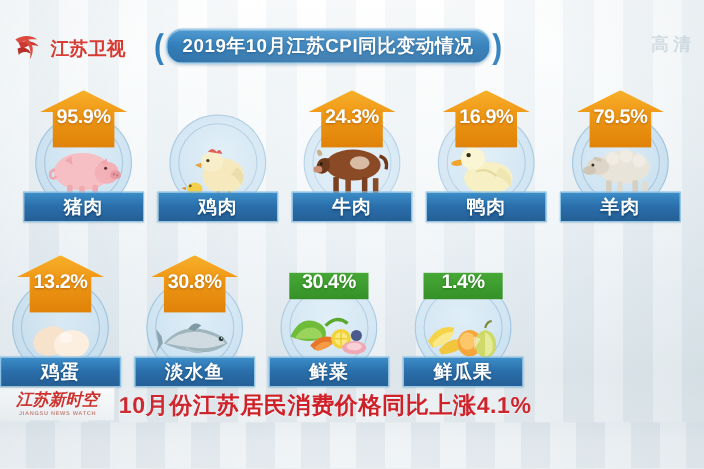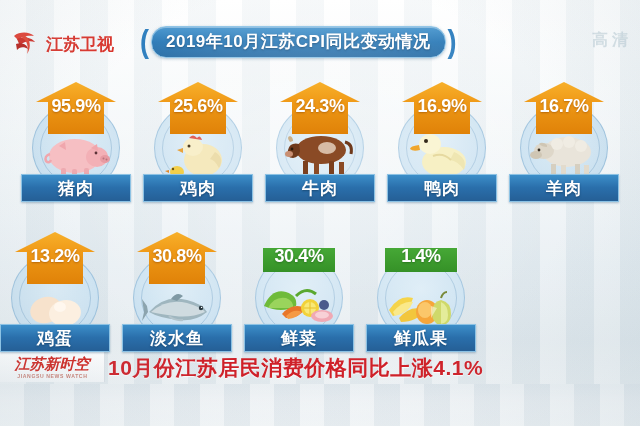--- a/index.html
+++ b/index.html
@@ -232,25 +232,20 @@
           <circle cx="26" cy="16" r="1.5" fill="#4a3b22"></circle>
           <path d="M20 18 l-6 2 l6 3 z" fill="#e8a33c"></path>
           <path d="M52 22 q10 6 4 16 q-4 -8 -9 -9 z" fill="#ecddac"></path>
           <rect x="34" y="44" width="3" height="6" fill="#e8a33c"></rect>
           <rect x="44" y="44" width="3" height="6" fill="#e8a33c"></rect>
           <ellipse cx="14" cy="42" rx="7" ry="6" fill="#f3cf4a"></ellipse>
           <circle cx="10" cy="39" r="1.2" fill="#6b5412"></circle>
           <path d="M6 40 l-4 1 l4 2 z" fill="#e08a2c"></path>
         </svg>
       </div>
-      <div class="badge">
-        <div class="roof"></div>
-        <div class="body"></div>
-        <div class="pct">25.6%</div>
-      </div>
       <div class="label">
         <span>鸡肉</span>
       </div>
     </div>
 
     <div class="card">
       <div class="disc"></div>
       <div class="art">
         <svg width="74" height="52" viewBox="0 0 74 52">
           <ellipse cx="38" cy="22" rx="25" ry="14" fill="#8a4a25"></ellipse>
@@ -314,21 +309,21 @@
           <rect x="48" y="36" width="5" height="15" fill="#d6cfc0"></rect>
           <rect x="57" y="37" width="5" height="14" fill="#e2dbcd"></rect>
           <circle cx="30" cy="16" r="6" fill="#f0ece3"></circle>
           <circle cx="42" cy="14" r="6" fill="#f0ece3"></circle>
           <circle cx="54" cy="18" r="6" fill="#f0ece3"></circle>
         </svg>
       </div>
       <div class="badge">
         <div class="roof"></div>
         <div class="body"></div>
-        <div class="pct">16.7%</div>
+        <div class="pct">79.5%</div>
       </div>
       <div class="label">
         <span>羊肉</span>
       </div>
     </div>
 
   </div>
 
   <div class="row" id="row2">
 

